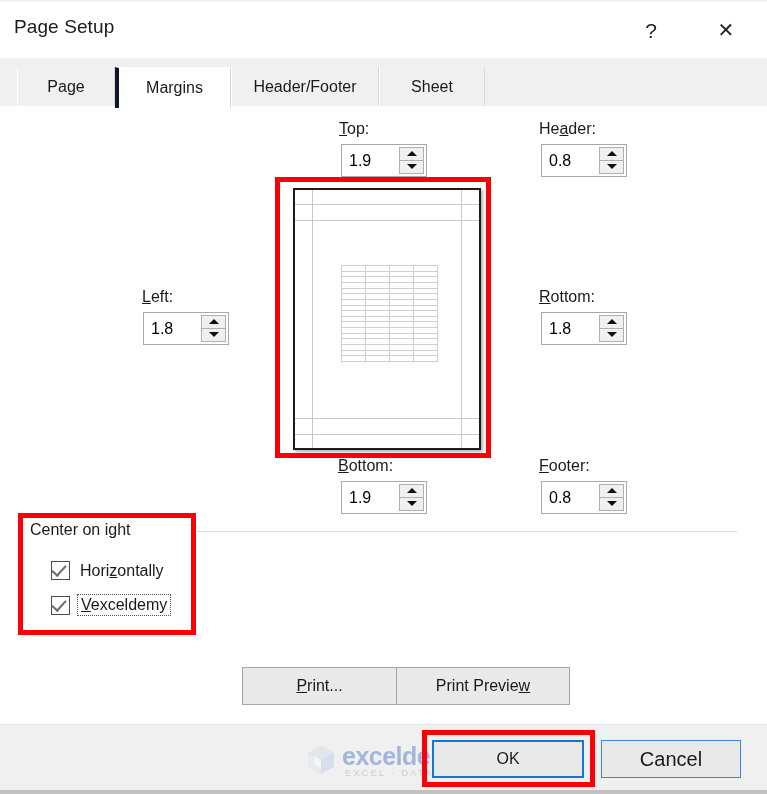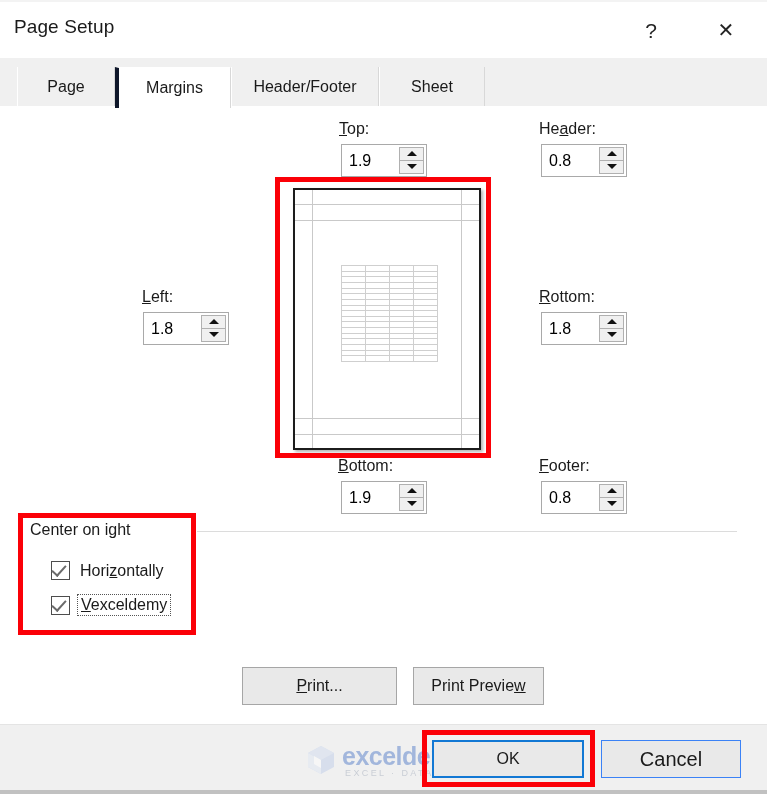--- a/index.html
+++ b/index.html
@@ -283,21 +283,21 @@
     box-sizing: border-box;
     display: flex;
     align-items: center;
     justify-content: center;
     font-size: 16px;
     color: #1a1a1a;
     cursor: default;
     white-space: nowrap;
   }
   #btn-print        { left: 242px; top: 667px; width: 155px; }
-  #btn-print-preview{ left: 413px; top: 667px; width: 131px; }
+  #btn-print-preview{ left: 396px; top: 667px; width: 174px; }
   #btn-options      { left: 581px; top: 667px; width: 157px; }
 
   #btn-ok {
     position: absolute;
     left: 432px; top: 740px;
     width: 152px; height: 38px;
     background: #e9e9e9;
     border: 2px solid #1278d4;
     box-sizing: border-box;
     display: flex;

